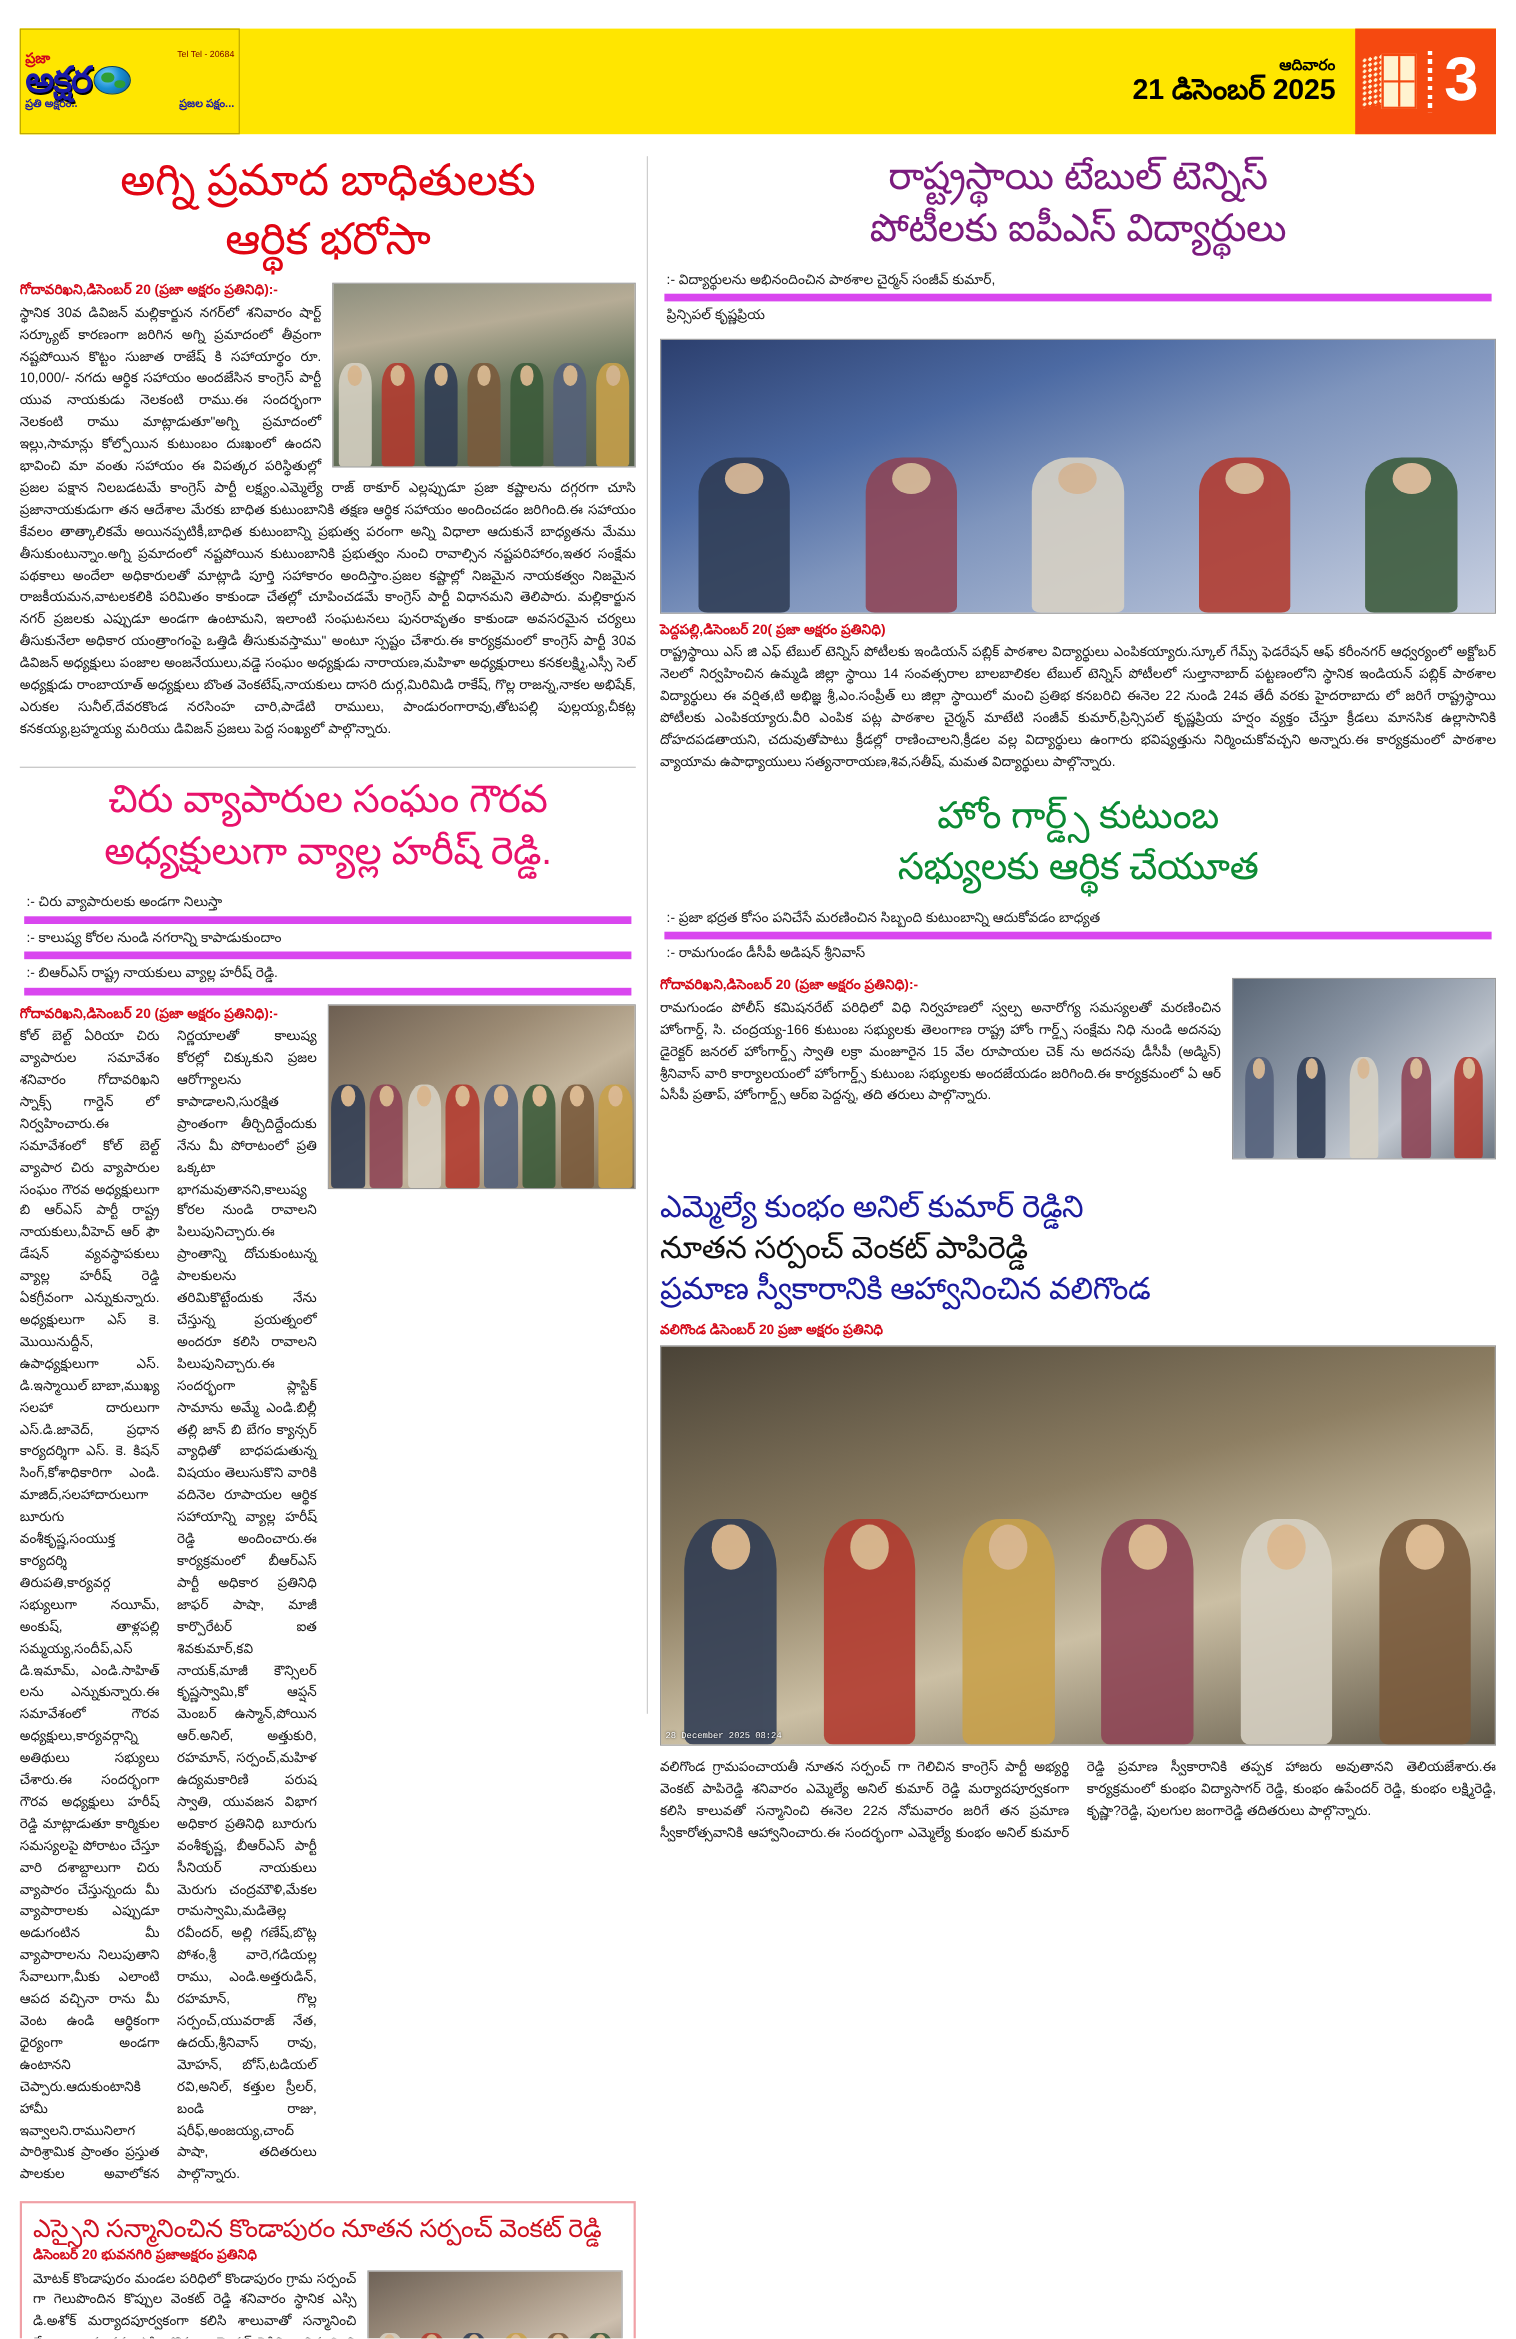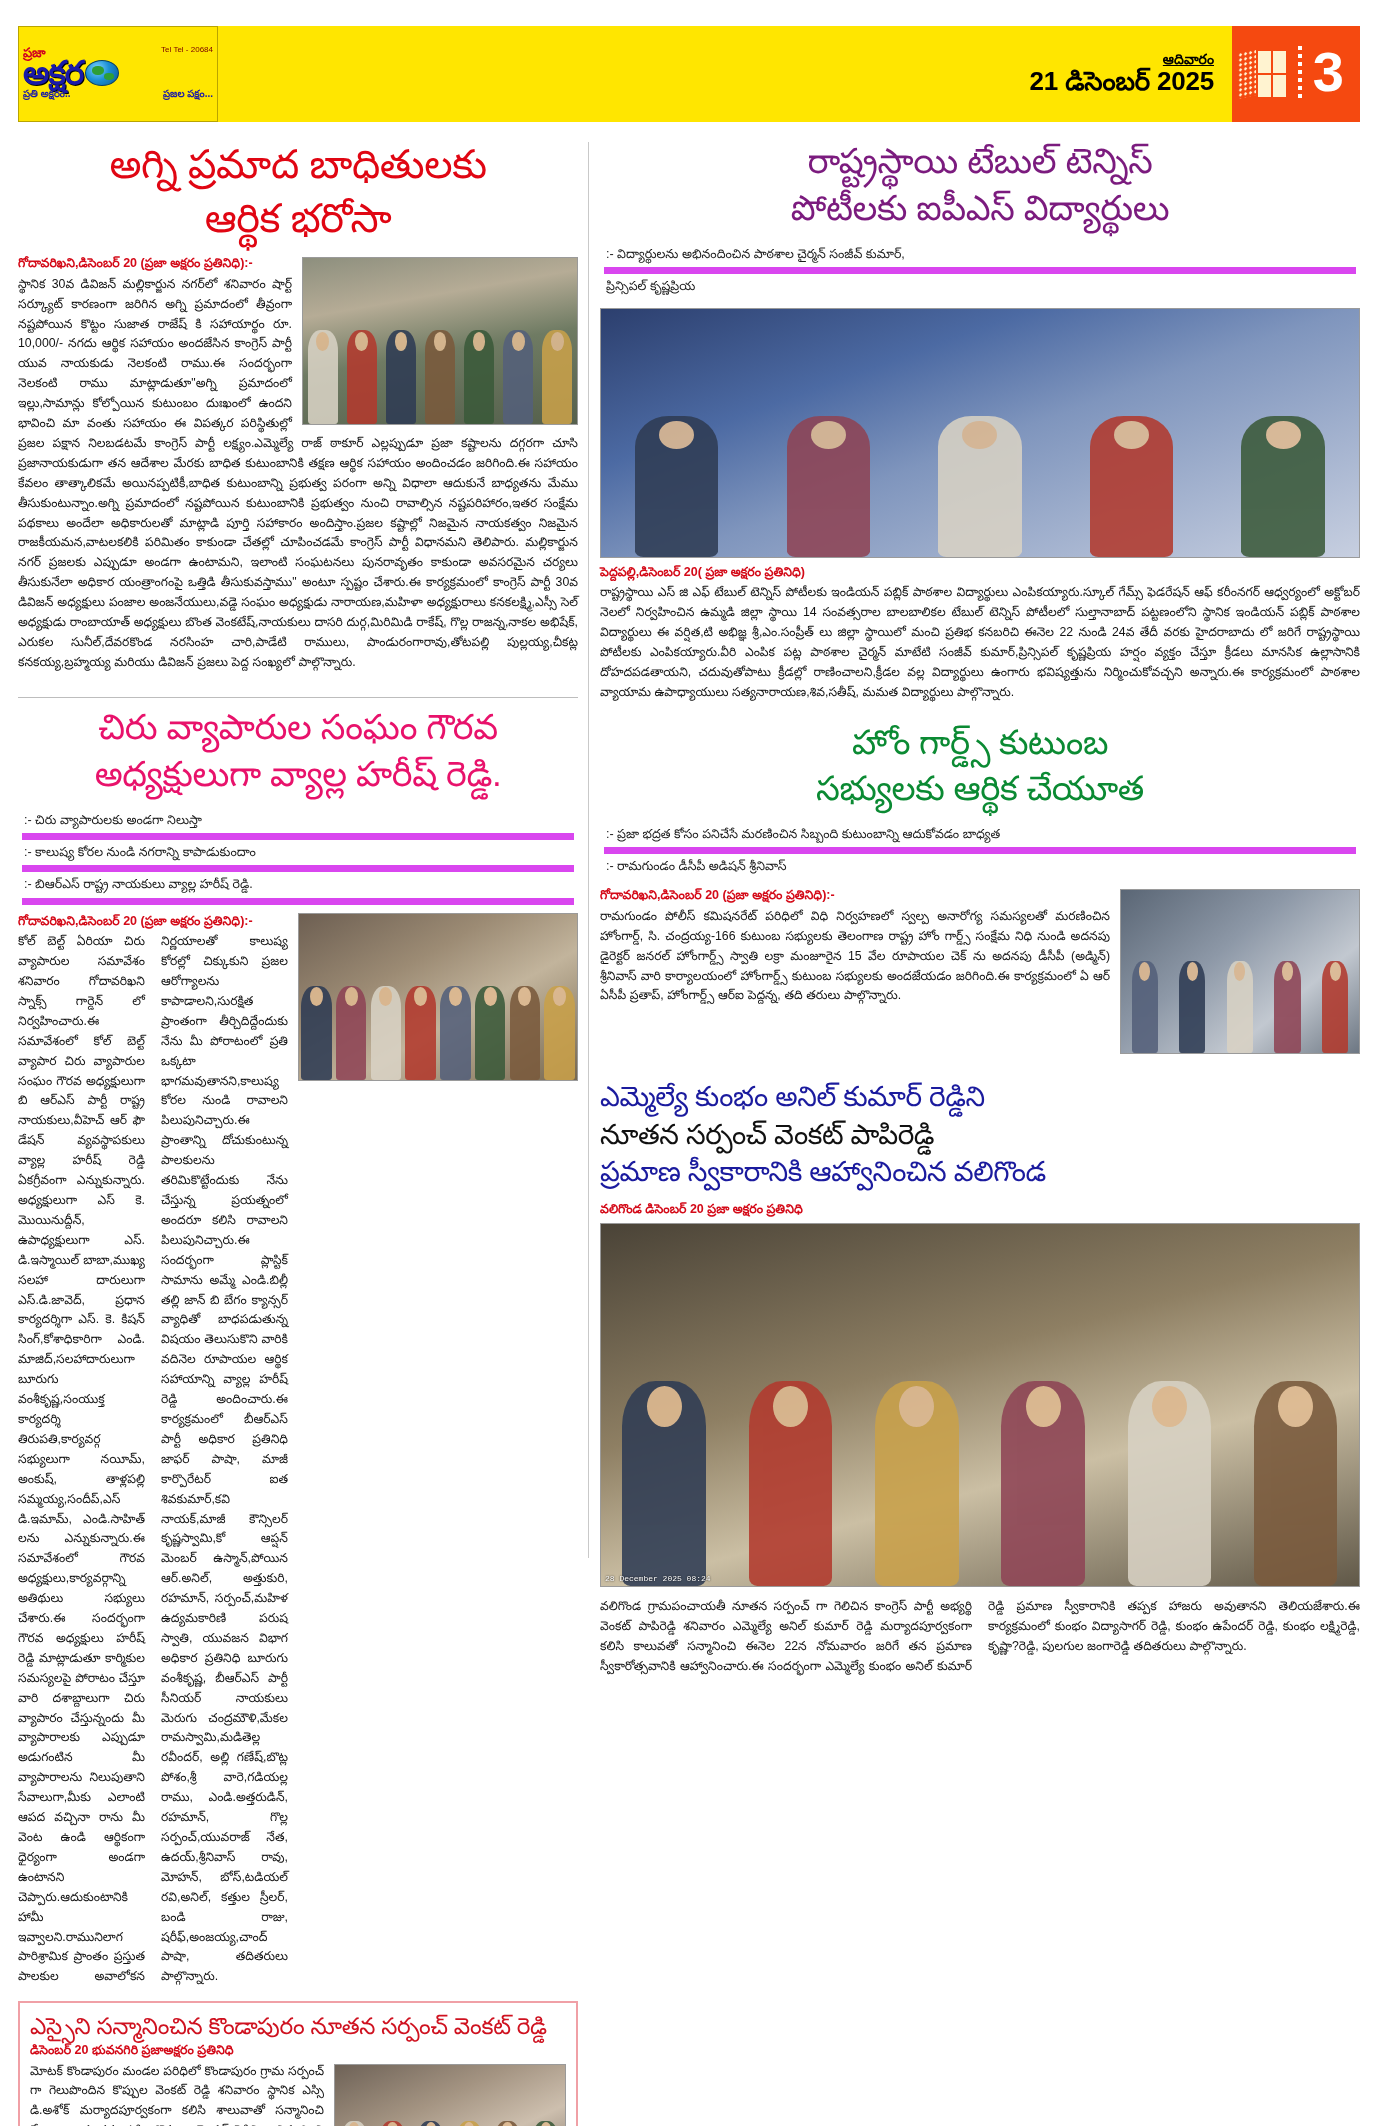--- a/index.html
+++ b/index.html
@@ -81,21 +81,21 @@
     display: flex; justify-content: space-between;
     color: #1a1aa8; font-size: 10px; font-weight: bold;
     margin-top: -1px;
   }
   .masthead-mid {
     flex: 1; position: relative;
     display: flex; flex-direction: column;
     align-items: flex-end; justify-content: center;
     padding-right: 18px;
   }
-  .day-label { font-size: 14px; font-weight: bold; color: #000; line-height: 1.1; text-decoration: underline; }
+  .day-label { font-size: 14px; font-weight: bold; color: #000; line-height: 1.1; }
   .date-label { font-size: 26px; font-weight: bold; color: #000; line-height: 1.12; letter-spacing: -0.2px; }
   .pagebadge {
     width: 128px; background: #f54910;
     display: flex; align-items: center; justify-content: space-between;
     padding: 0 6px;
   }
   .pb-book {
     width: 52px; height: 58px; position: relative;
   }
   .pb-book .bk {

